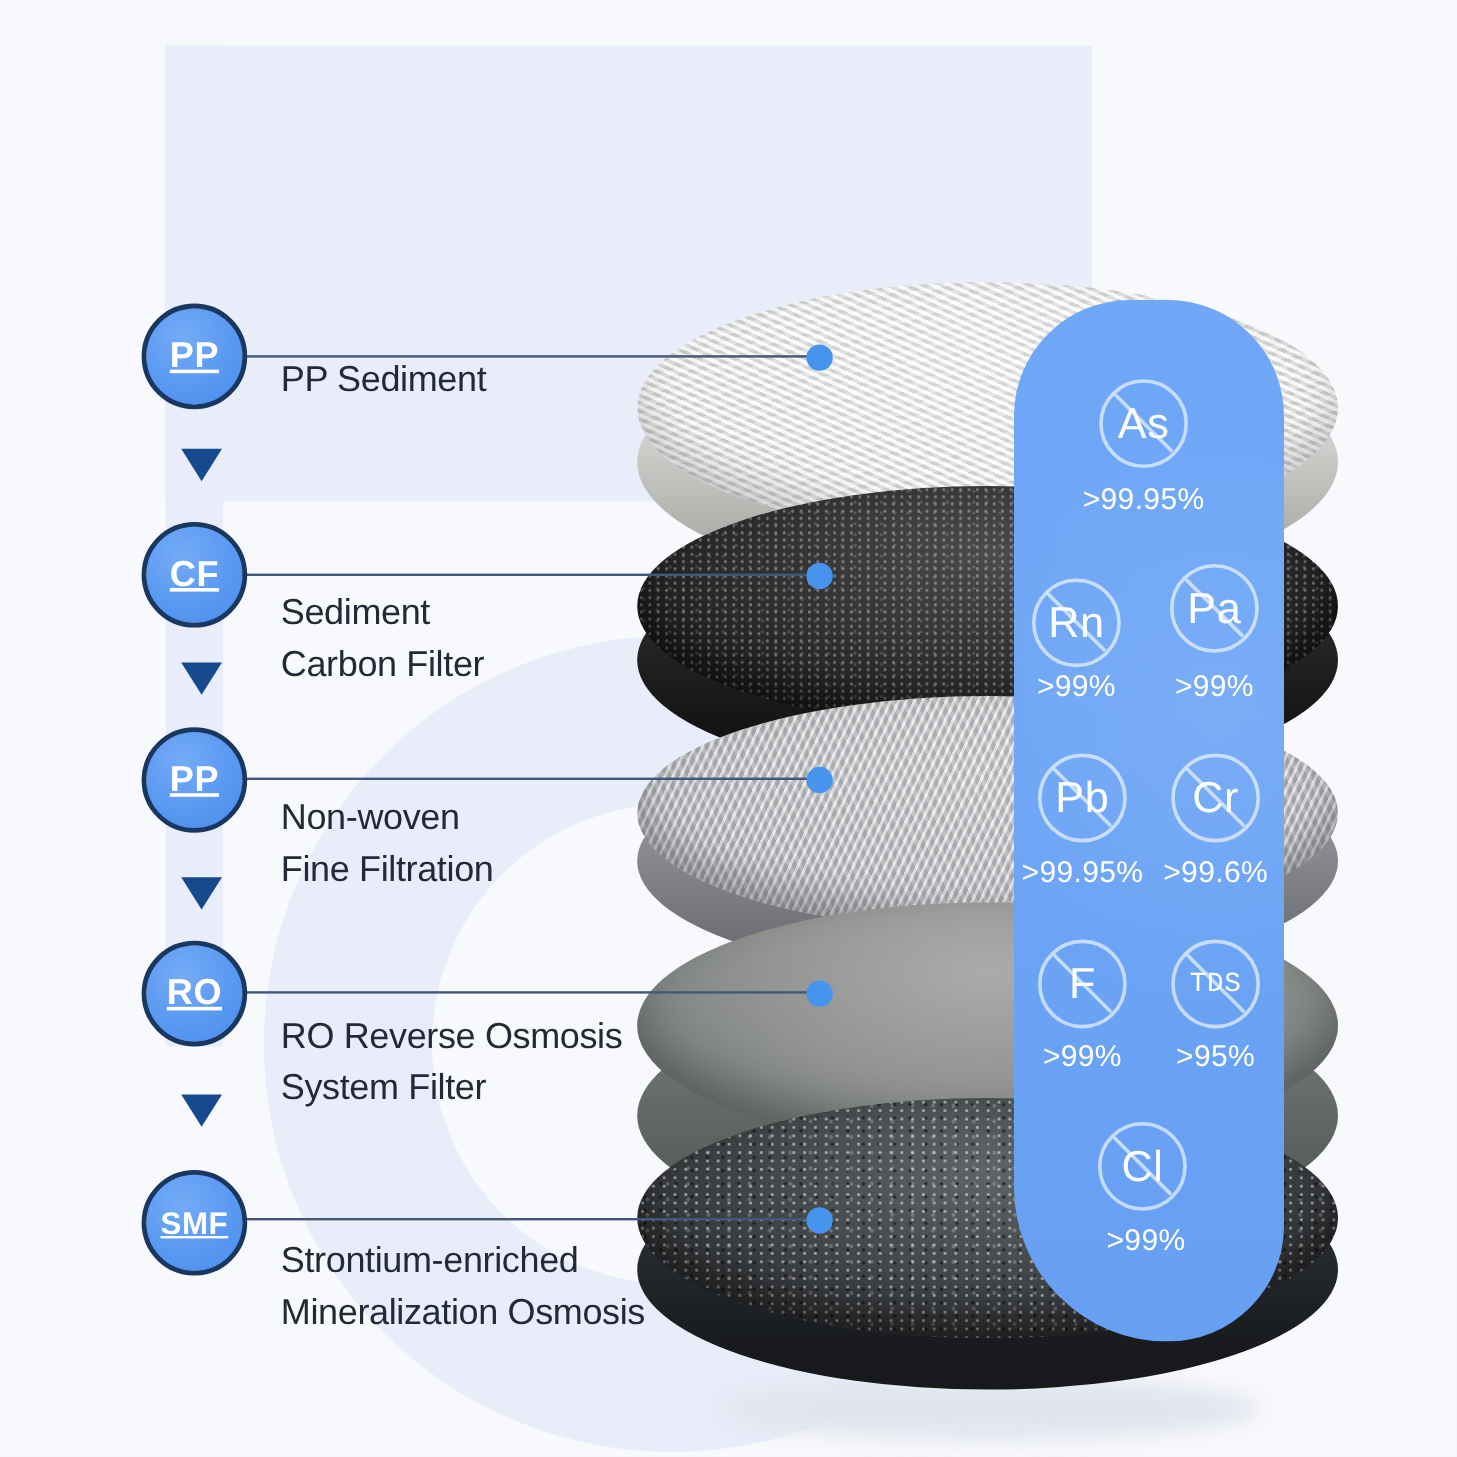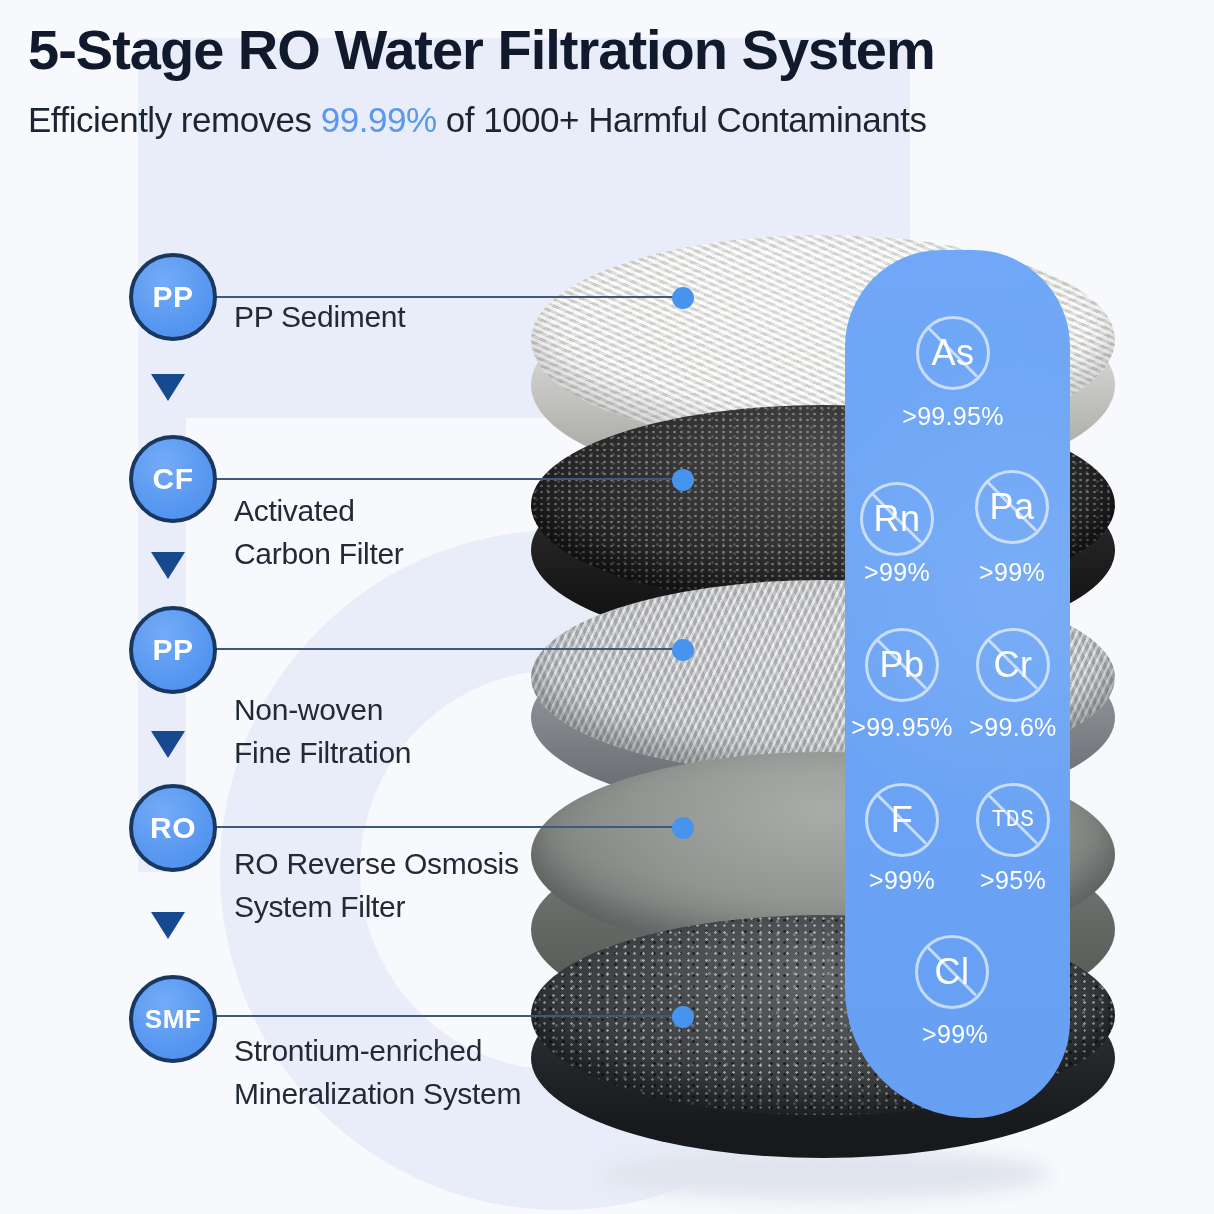--- a/index.html
+++ b/index.html
@@ -66,40 +66,40 @@
       radial-gradient(circle,rgba(0,0,0,.55) 1px,transparent 1.7px),
       radial-gradient(circle,rgba(255,255,255,.22) 1.3px,transparent 1.9px),
       radial-gradient(ellipse at 50% 30%,rgba(255,255,255,.12),rgba(0,0,0,.42) 85%);
     background-size:9px 7px,13px 11px,17px 13px,100% 100%;
     box-shadow:inset 0 -18px 30px rgba(0,0,0,.45);}
   .stack-shadow{position:absolute;left:600px;top:1148px;width:450px;height:52px;border-radius:50%;
     background:#e0e4ee;filter:blur(9px);z-index:1;}
 
   
   .badge{
-    position:absolute;left:129px;width:88px;height:88px;border-radius:50%;z-index:4;
+    position:absolute;left:118px;width:88px;height:88px;border-radius:50%;z-index:4;
     background:radial-gradient(circle at 38% 30%,#74abf6,#5596f0 65%,#4a8ded);
     border:4px solid #19375f;color:#fff;font-weight:bold;font-size:30px;
-    display:flex;align-items:center;justify-content:center;letter-spacing:0.5px;
+    display:flex;align-items:center;justify-content:center;letter-spacing:0.5px;text-decoration:underline;
   }
   .badge.small{font-size:26px;}
   .connector{position:absolute;left:201px;width:482px;height:2px;background:#40597a;z-index:3;}
   .dot{position:absolute;left:672px;width:22px;height:22px;border-radius:50%;background:#4694ee;z-index:3;}
   .stage-label{
     position:absolute;left:234px;z-index:4;font-size:30px;line-height:1.42;color:#222a35;
     white-space:pre-line;letter-spacing:-0.3px;
   }
   .tri{
     position:absolute;left:151px;width:0;height:0;z-index:4;
     border-left:17px solid transparent;border-right:17px solid transparent;
     border-top:27px solid #17498f;
   }
   .s1 .badge{top:253px}.s1 .connector{top:296px}.s1 .dot{top:287px}.s1 .stage-label{top:296px}
   .s2 .badge{top:435px}.s2 .connector{top:478px}.s2 .dot{top:469px}.s2 .stage-label{top:490px}
-  .s3 .badge{top:606px}.s3 .connector{top:648px}.s3 .dot{top:639px}.s3 .stage-label{top:689px}
+  .s3 .badge{top:606px}.s3 .connector{top:648px}.s3 .dot{top:639px}.s3 .stage-label{top:661px}
   .s4 .badge{top:784px}.s4 .connector{top:826px}.s4 .dot{top:817px}.s4 .stage-label{top:843px}
   .s5 .badge{top:975px}.s5 .connector{top:1015px}.s5 .dot{top:1006px}.s5 .stage-label{top:1030px}
   .tri.t1{top:374px}.tri.t2{top:552px}.tri.t3{top:731px}.tri.t4{top:912px}
 
   
   .panel{
     position:absolute;left:845px;top:250px;width:225px;height:868px;z-index:5;
     background:
       radial-gradient(circle at 75% 40%,rgba(255,255,255,.09),transparent 45%),
       linear-gradient(180deg,#70a8f7 0%,#67a0f3 100%);
@@ -133,24 +133,20 @@
 <body>
 
 <div class="canvas">
 
   <svg class="watermark" viewBox="0 0 1214 1214" aria-hidden="true">
     <rect x="138" y="38" width="772" height="380" fill="#e8edf9"></rect>
     <rect x="138" y="38" width="48" height="834" fill="#e8edf9"></rect>
     <circle cx="560" cy="870" r="270" fill="none" stroke="#e8edf9" stroke-width="140"></circle>
   </svg>
 
-  <div class="header">
-    <div class="title">5-Stage RO Water Filtration System</div>
-    <div class="subtitle"><span>Efficiently removes </span><span class="accent">99.99%</span><span> of 1000+ Harmful Contaminants</span></div>
-  </div>
 
   <div class="stack-shadow"></div>
   <div class="disc d1">
     <div class="rim"></div>
     <div class="face"></div>
   </div>
   <div class="disc d2">
     <div class="rim"></div>
     <div class="face"></div>
   </div>
@@ -172,21 +168,21 @@
     <div class="dot"></div>
     <div class="badge">PP</div>
     <div class="stage-label">PP Sediment</div>
   </div>
   <div class="tri t1"></div>
 
   <div class="stage s2">
     <div class="connector"></div>
     <div class="dot"></div>
     <div class="badge">CF</div>
-    <div class="stage-label">Activated
+    <div class="stage-label">Sediment
 Carbon Filter</div>
   </div>
   <div class="tri t2"></div>
 
   <div class="stage s3">
     <div class="connector"></div>
     <div class="dot"></div>
     <div class="badge">PP</div>
     <div class="stage-label">Non-woven
 Fine Filtration</div>
@@ -200,21 +196,21 @@
     <div class="stage-label">RO Reverse Osmosis
 System Filter</div>
   </div>
   <div class="tri t4"></div>
 
   <div class="stage s5">
     <div class="connector"></div>
     <div class="dot"></div>
     <div class="badge small">SMF</div>
     <div class="stage-label">Strontium-enriched
-Mineralization System</div>
+Mineralization Osmosis</div>
   </div>
 
   <div class="panel">
 
     <div class="no-icon c-as">
       <div class="ring">As</div>
       <div class="slash"></div>
     </div>
     <div class="rate r-as">&gt;99.95%</div>
 

